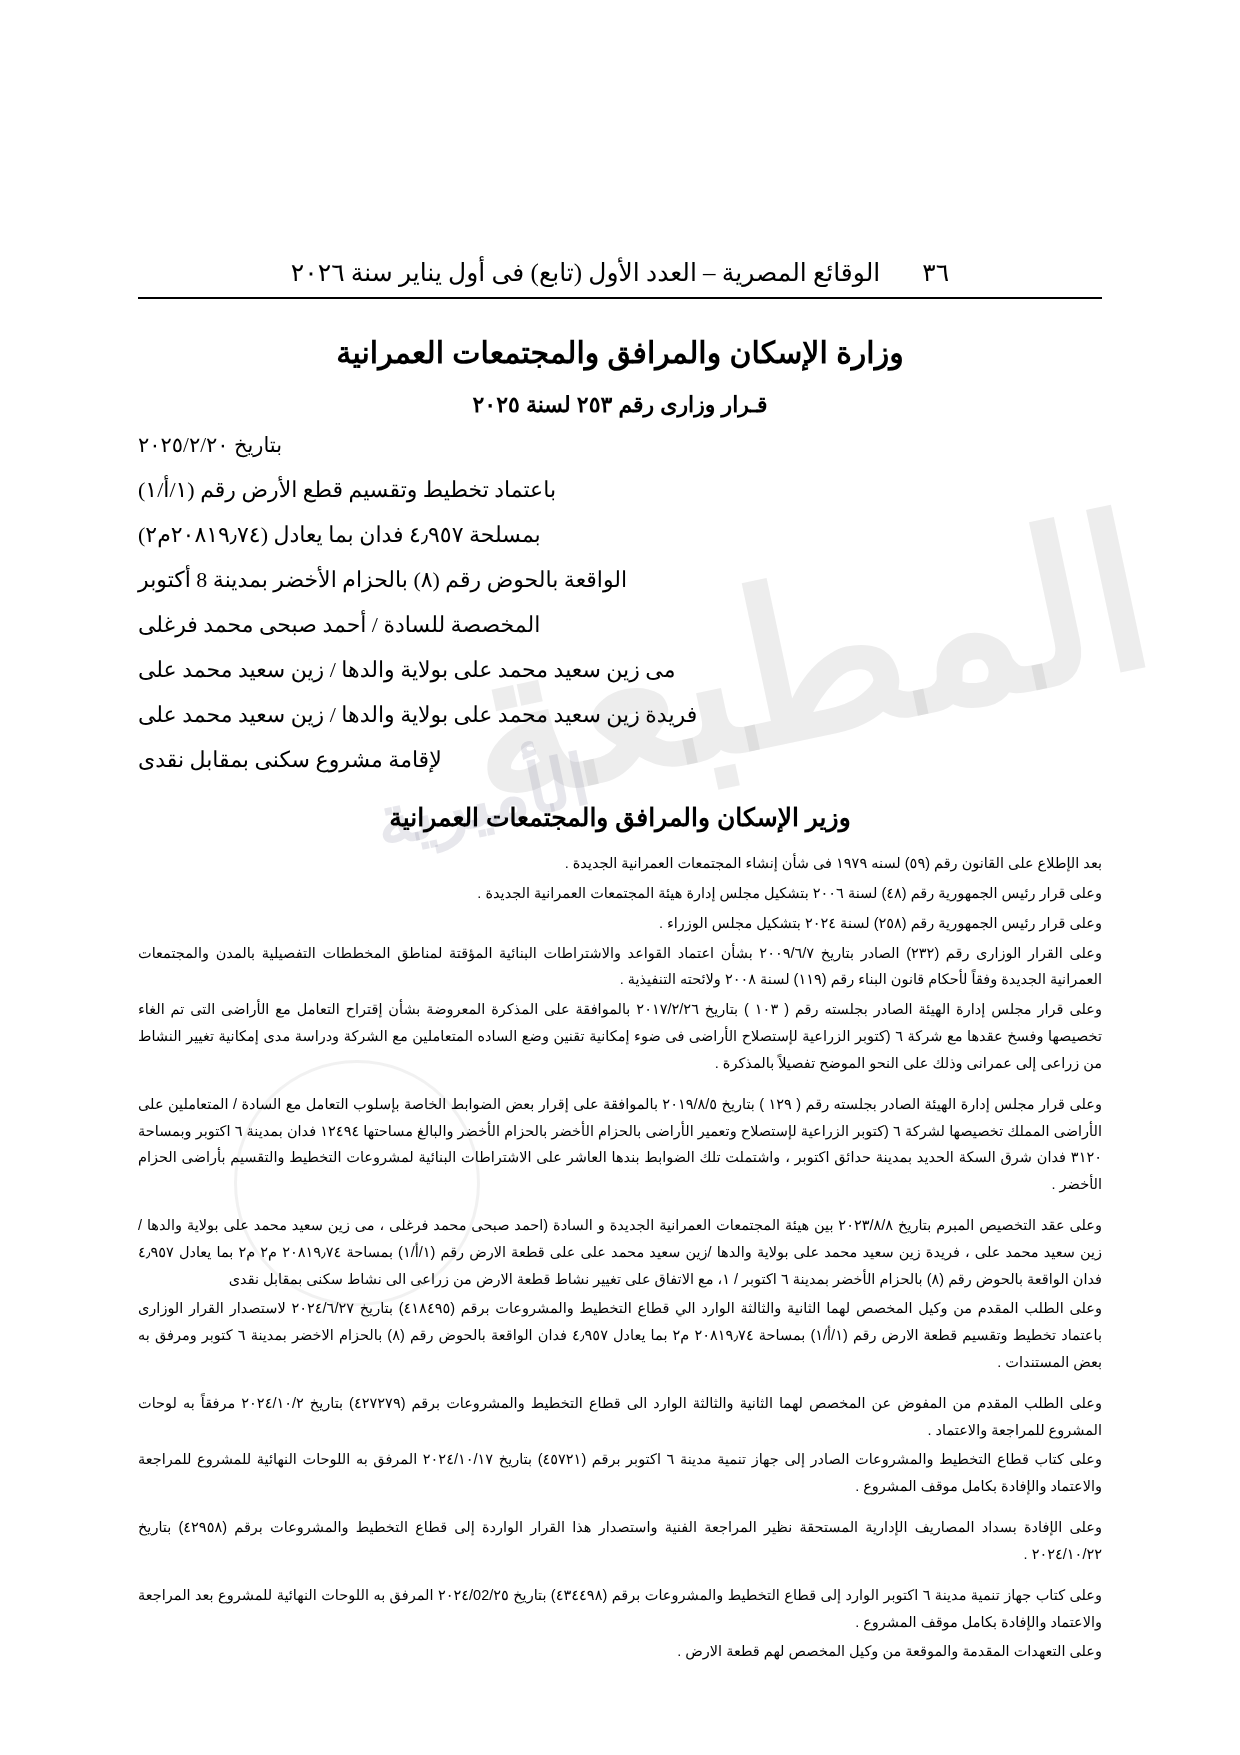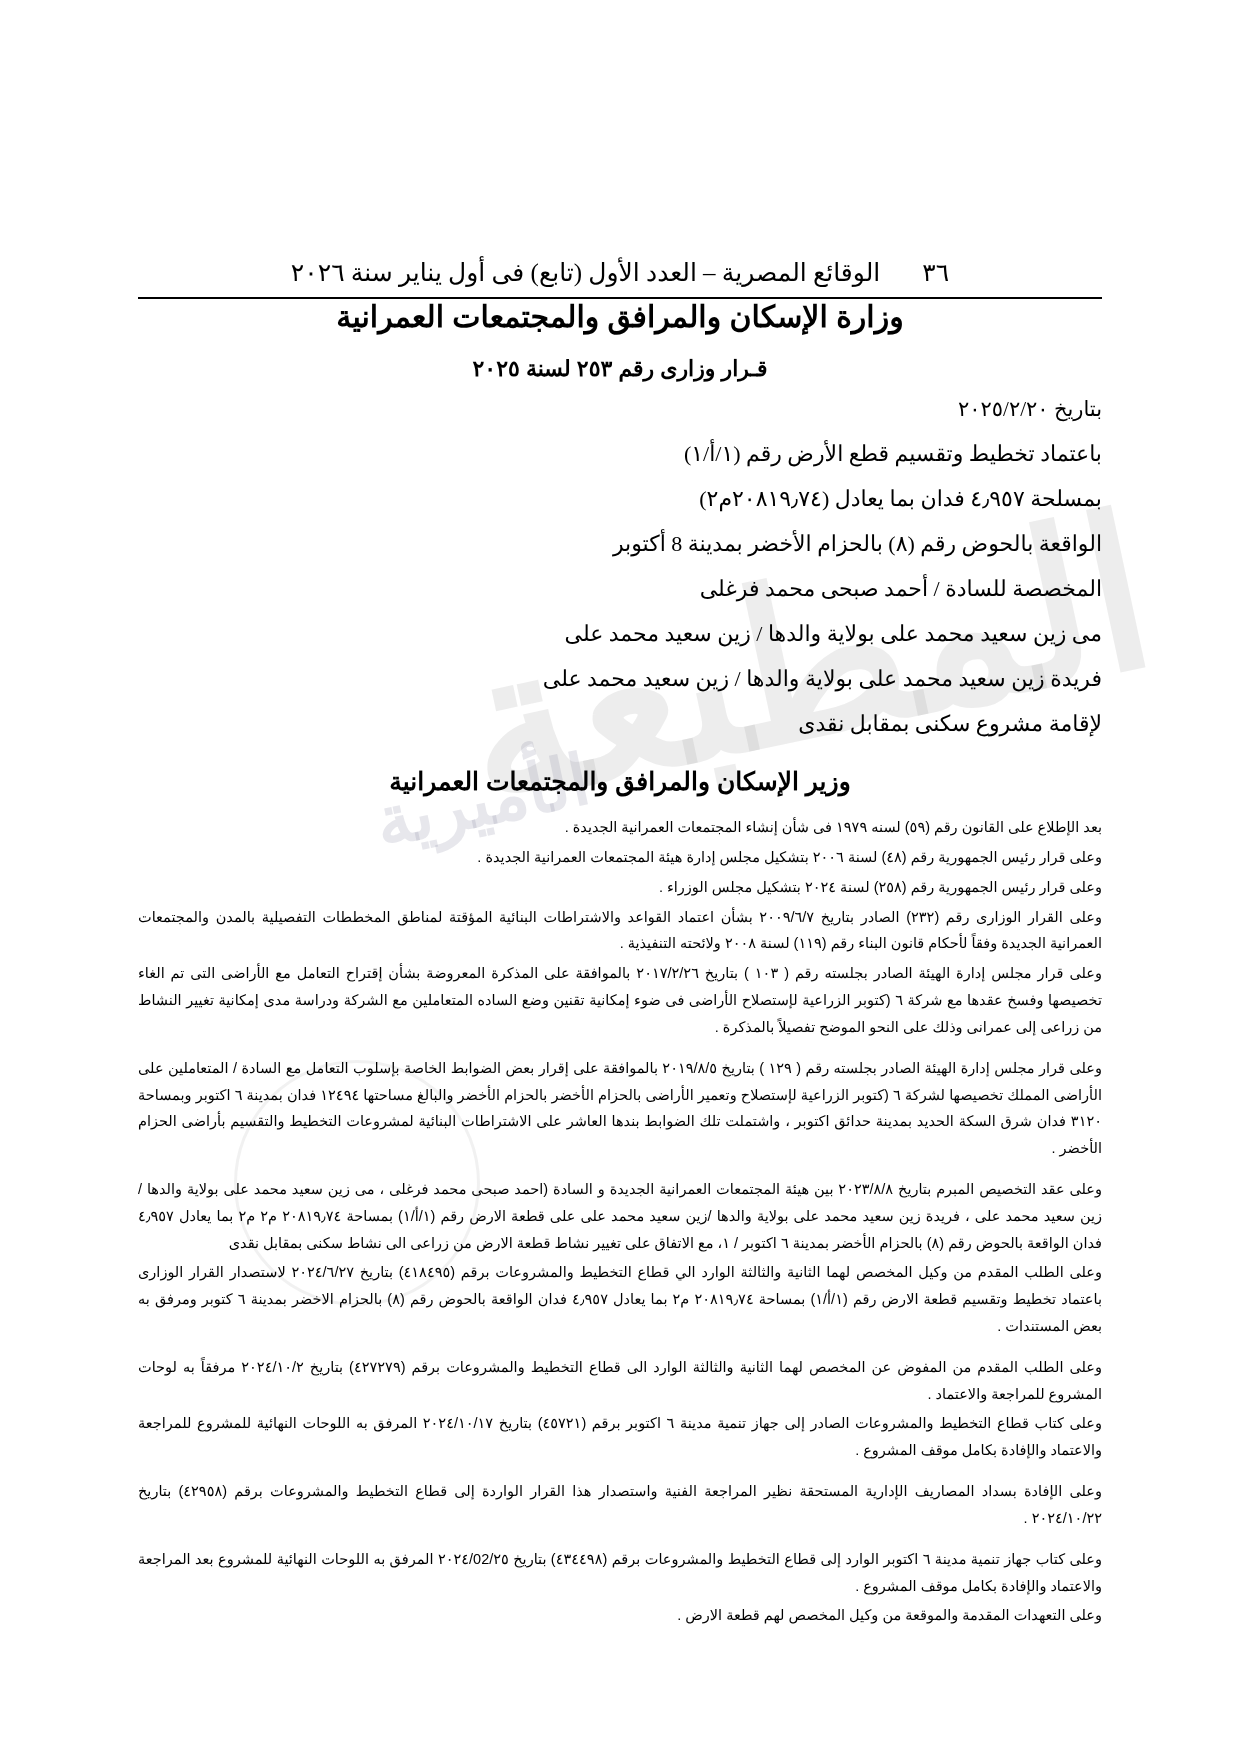--- a/index.html
+++ b/index.html
@@ -80,32 +80,33 @@
     width: 100%;
     border-bottom: 2px solid #000;
   }
 
   
   .ministry-title {
     text-align: center;
     font-family: "Liberation Sans", sans-serif;
     font-weight: bold;
     font-size: 30px;
+    margin-top: 36px;
     letter-spacing: 0px;
   }
   .decree-title {
     text-align: center;
     font-family: "Liberation Sans", sans-serif;
     font-weight: bold;
     font-size: 22px;
     margin-top: 22px;
     letter-spacing: 1px;
   }
   .centered-line {
-    text-align: right;
+    text-align: left;
     font-size: 21px;
     margin-top: 11px;
     line-height: 1.55;
   }
   .centered-line.big {
     font-size: 22px;
   }
   .minister-title {
     text-align: center;
     font-family: "Liberation Sans", sans-serif;

